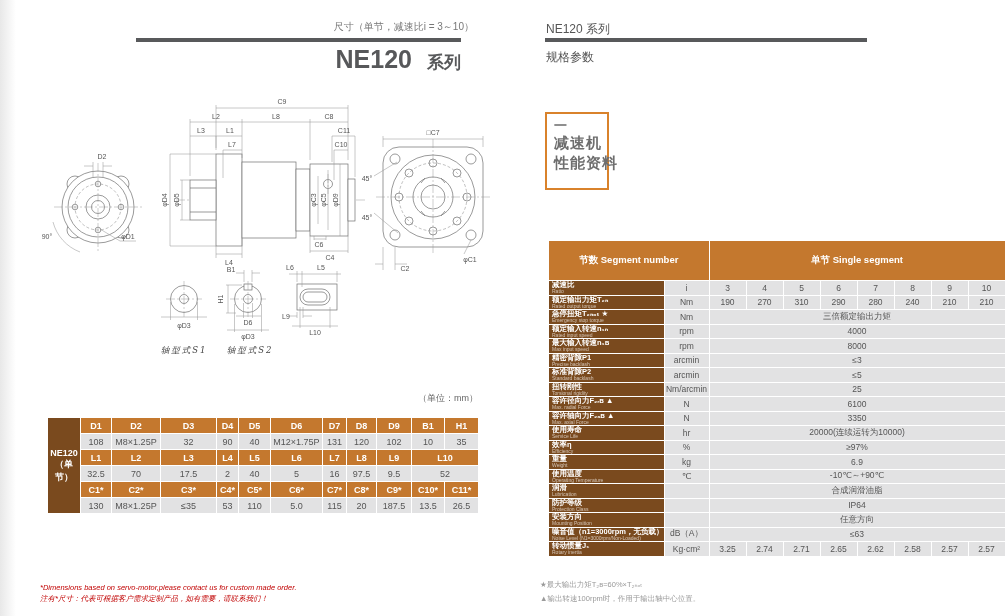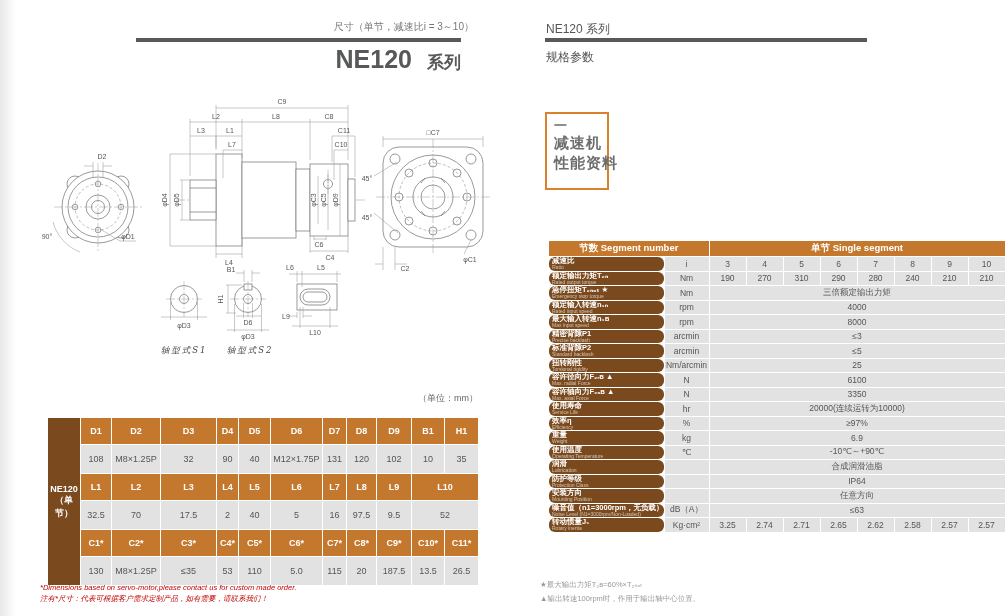--- a/index.html
+++ b/index.html
@@ -29,26 +29,26 @@
   .thin{stroke:#9a9a9a;stroke-width:.55;fill:none;}
   .cl{stroke:#9a9a9a;stroke-width:.5;fill:none;stroke-dasharray:9 2 2 2;}
   .dsh{stroke:#8a8a8a;stroke-width:.55;fill:none;stroke-dasharray:3 2;}
   .lbl{font-family:"Liberation Sans","DejaVu Sans",sans-serif;font-size:7px;fill:#555;text-anchor:middle;}
   .cap{font-family:"DejaVu Serif","Liberation Serif",serif;font-style:italic;font-size:8.5px;fill:#444;
        letter-spacing:2px;text-anchor:middle;}
   
   .unit-note{position:absolute;left:278px;top:392px;width:200px;text-align:right;font-size:9px;color:#666;}
   table.dim-table{position:absolute;left:47px;top:417px;border-collapse:separate;border-spacing:1px;table-layout:fixed;}
   .dt-rowhead{background:#7A4A1E;color:#fff;font-size:9px;font-weight:bold;text-align:center;padding:0;}
-  .dt-head{background:#C4782E;color:#fff;font-size:9px;font-weight:bold;text-align:center;height:26px;padding:0;}
-  .dt-val{background:#E2E2E3;color:#555;font-size:9px;text-align:center;height:28px;padding:0;white-space:nowrap;}
+  .dt-head{background:#C4782E;color:#fff;font-size:9px;font-weight:bold;text-align:center;height:15px;padding:0;}
+  .dt-val{background:#E2E2E3;color:#555;font-size:9px;text-align:center;height:15px;padding:0;white-space:nowrap;}
   
   table.spec-table{position:absolute;left:548px;top:240px;border-collapse:separate;border-spacing:1px;table-layout:fixed;}
-  .sp-head{background:#C4782E;color:#fff;font-size:9.5px;font-weight:bold;text-align:center;height:15px;padding:0;}
-  .sp-label{background:#7A4A1E;padding:0 0 0 3px;overflow:hidden;vertical-align:middle;border-radius:6px;}
+  .sp-head{background:#C4782E;color:#fff;font-size:9.5px;font-weight:bold;text-align:center;height:15px;padding:12px;}
+  .sp-label{background:#7A4A1E;padding:0 0 0 3px;overflow:hidden;vertical-align:middle;}
   .sp-label .cn{font-size:7.5px;font-weight:bold;color:#fff;line-height:8px;white-space:nowrap;}
   .sp-label .en{font-size:5px;color:rgba(255,255,255,.65);line-height:5.5px;white-space:nowrap;}
   .sp-unit,.sp-val{background:#E2E2E3;color:#555;font-size:8.5px;text-align:center;height:13px;padding:0;white-space:nowrap;}
   
   .foot-left{position:absolute;left:40px;top:582px;font-size:7.5px;color:#C00000;line-height:11px;font-style:italic;}
   .foot-right{position:absolute;left:540px;top:578px;font-size:7.5px;color:#9a9a9a;line-height:14px;}
 </style>
 </head>
 <body>
 

